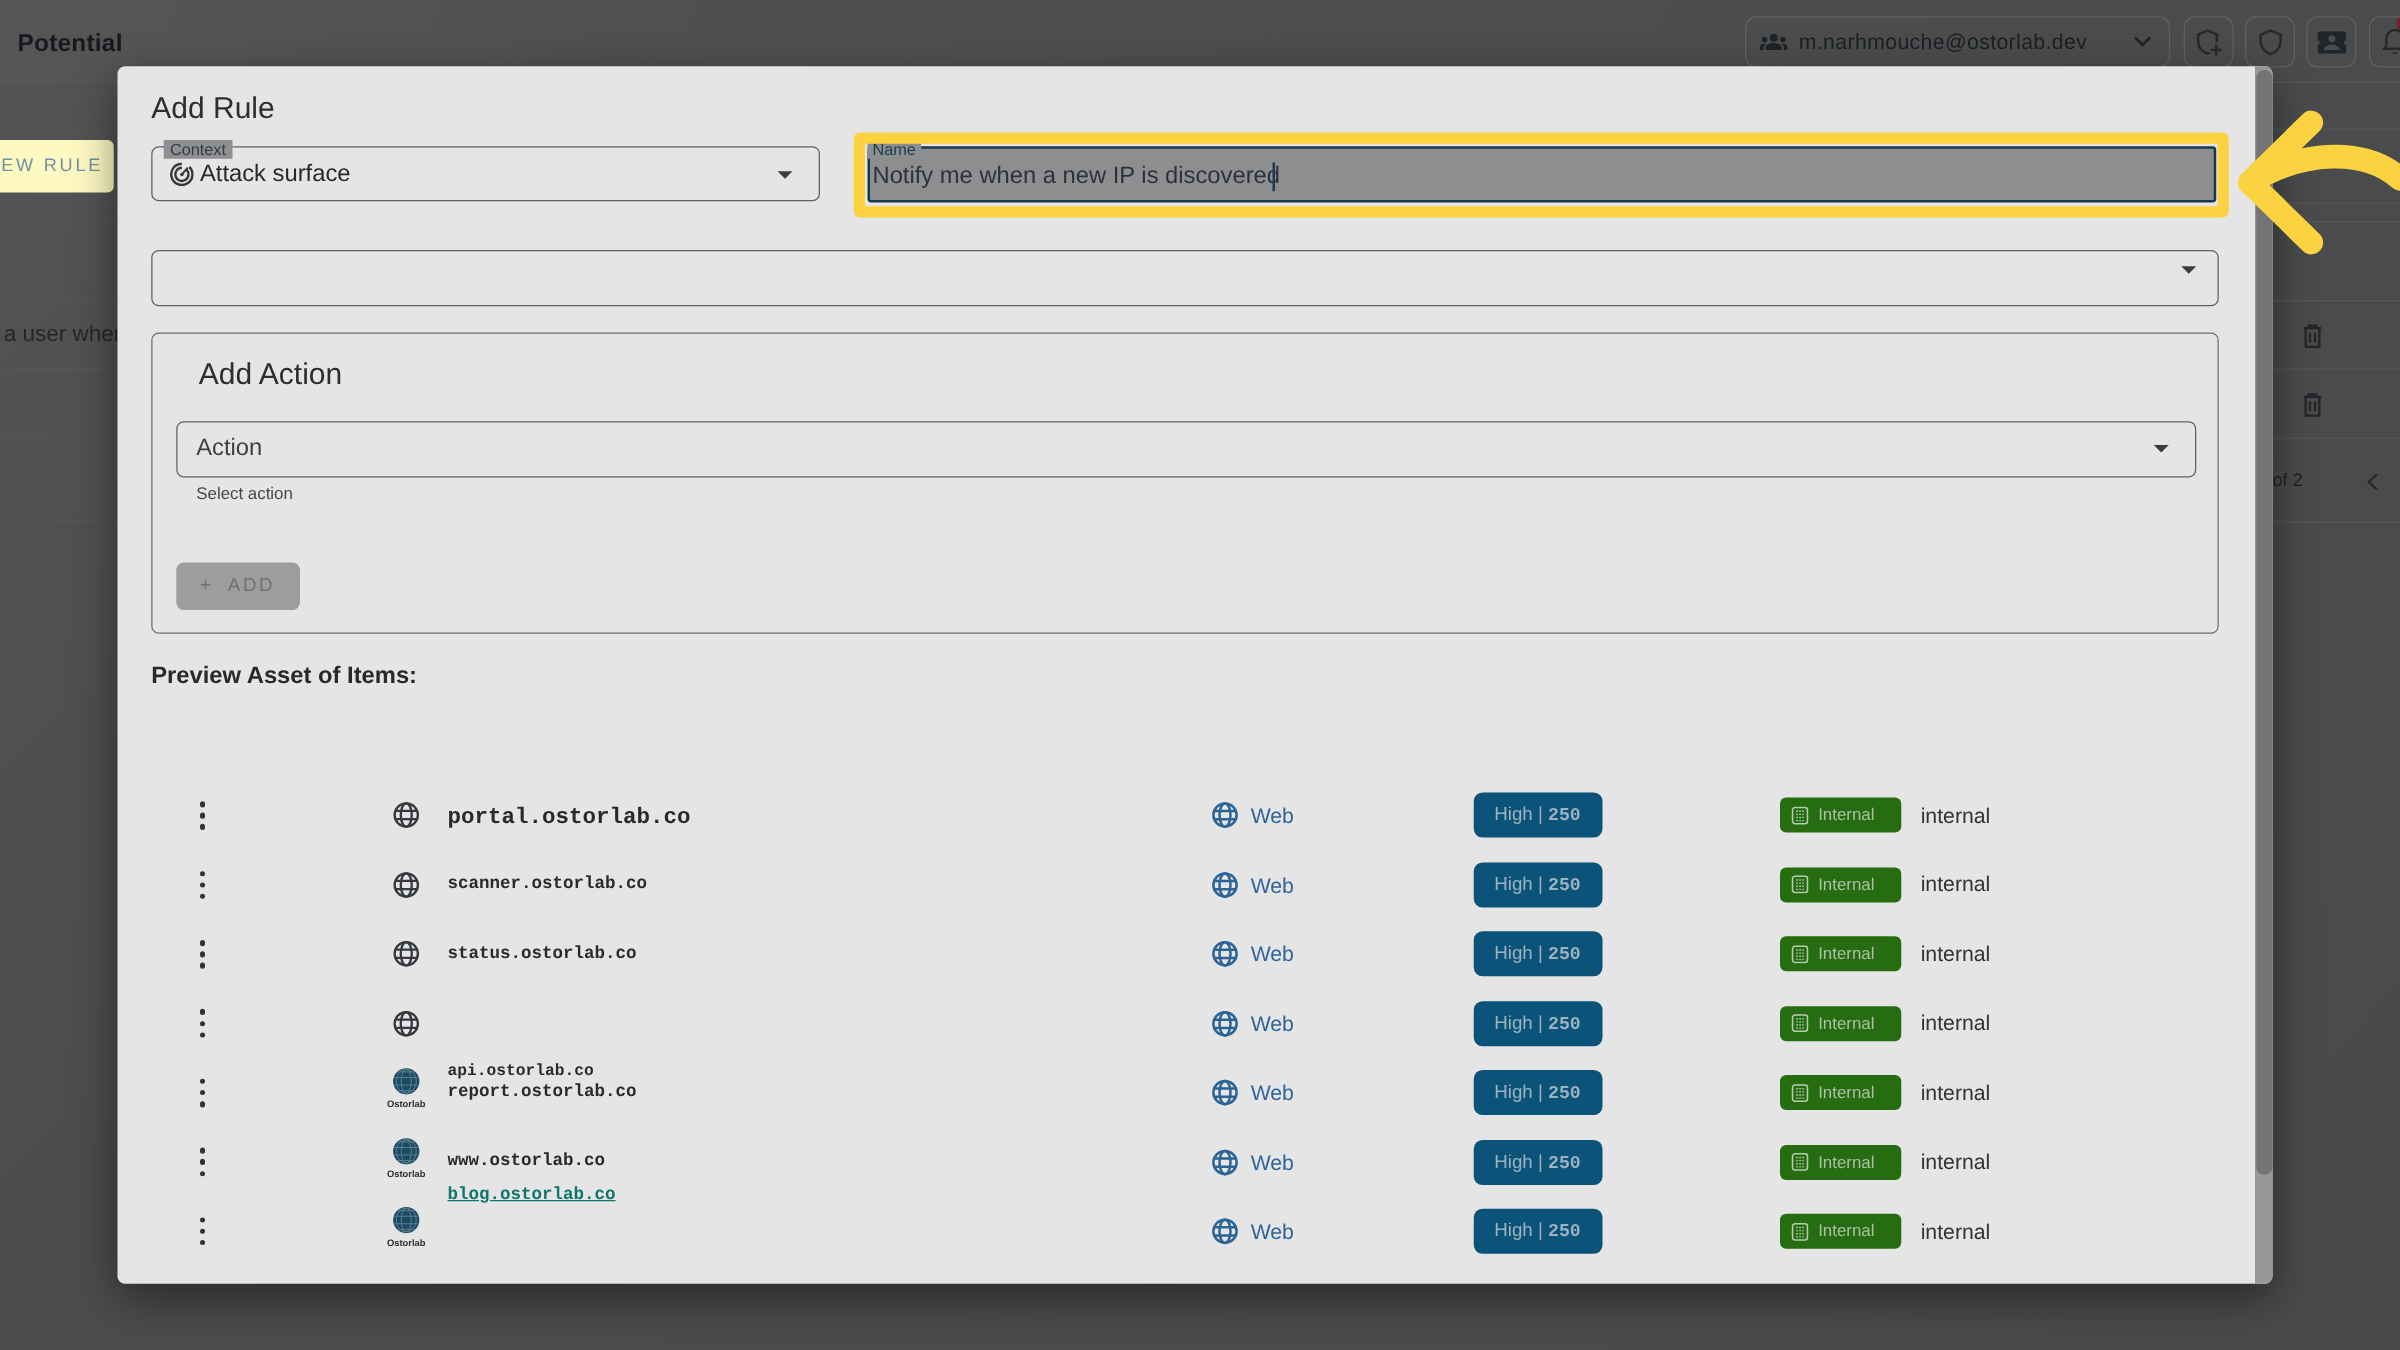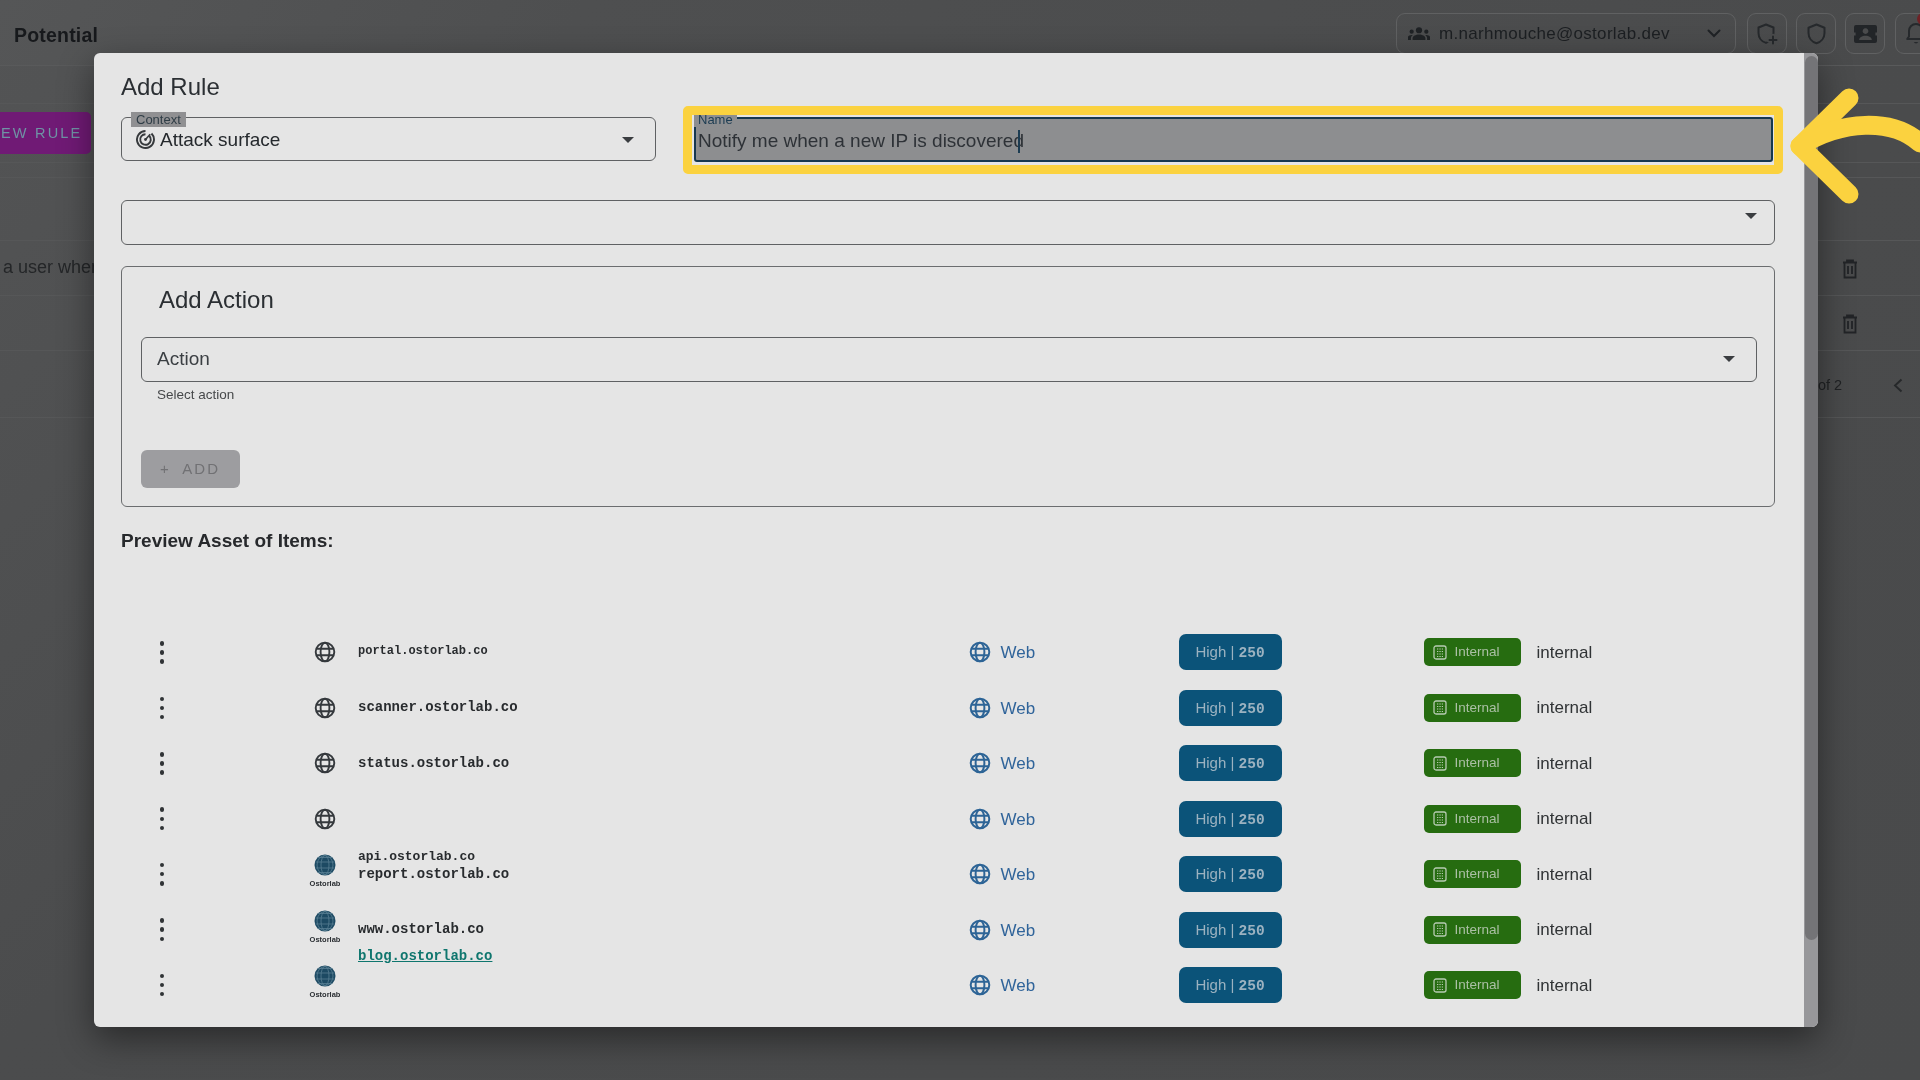--- a/index.html
+++ b/index.html
@@ -7,21 +7,21 @@
   body { font-family:"Liberation Sans", sans-serif; background:linear-gradient(135deg,#535455 0%,#4b4c4d 35%,#494a4b 100%); position:relative; }
   .abs { position:absolute; }
 
   
   #topbar { position:absolute; left:0; top:0; width:1920px; height:66px;
     background:linear-gradient(120deg,#555657 0%,#4e4f50 30%,#4a4b4c 100%);
     border-bottom:1px solid #595a5b; }
   #dash { position:absolute; left:14px; top:24px; font-size:19.5px; font-weight:bold; color:#17191c; letter-spacing:0.2px;}
   .tbbox { position:absolute; border:1.5px solid #606162; border-radius:9px; }
   .bgline { position:absolute; left:0; width:1920px; height:1px; background:#565758; }
-  #newrule { position:absolute; left:0; top:112px; width:91px; height:42px; background:#701a75;
+  #newrule { position:absolute; left:0; top:112px; width:91px; height:42px; background:#fef9c3;
      border-radius:0 5px 5px 0; color:#6f93a5; font-size:14.5px; letter-spacing:2.2px; line-height:42px; padding-left:1px;}
   #auser { position:absolute; left:3px; top:257px; font-size:18px; color:#242628; }
   #of2 { position:absolute; left:1818px; top:377px; font-size:14.5px; color:#202224; }
 
   
   #modal { position:absolute; left:94px; top:53px; width:1724px; height:974px;
     background:#e5e5e5; border-radius:6px; box-shadow:0 12px 35px rgba(0,0,0,0.45); }
   #modal .h1 { position:absolute; font-size:24px; color:#2b2f33; }
   .sel { position:absolute; border:1.5px solid #5f6163; border-radius:6px; }
   .legend { position:absolute; font-size:13px; padding:0 5px; }
@@ -159,21 +159,21 @@
     <div class="abs dots3" style="left:159.5px; top:641.1000000000001px;">
       <i></i>
       <i></i>
       <i></i>
     </div>
     <svg class="abs" style="left:313px; top:640.4000000000001px;" width="24" height="24" viewBox="0 0 24 24" fill="none" stroke="#35393d" stroke-width="1.9">
       <circle cx="12" cy="12" r="9.3"></circle>
       <ellipse cx="12" cy="12" rx="4.4" ry="9.3"></ellipse>
       <path d="M3 8.7 H21 M3 15.3 H21"></path>
     </svg>
-    <div class="abs mono" style="left:358px; top:643.9000000000001px; font-size:12px; color:#282b2e;">portal.ostorlab.co</div>
+    <div class="abs mono" style="left:358px; top:643.9000000000001px; font-size:18px; color:#282b2e;">portal.ostorlab.co</div>
     <svg class="abs" style="left:968px; top:640.4000000000001px;" width="24" height="24" viewBox="0 0 24 24" fill="none" stroke="#2d6496" stroke-width="2">
       <circle cx="12" cy="12" r="9.3"></circle>
       <ellipse cx="12" cy="12" rx="4.4" ry="9.3"></ellipse>
       <path d="M3 8.7 H21 M3 15.3 H21"></path>
     </svg>
     <div class="abs" style="left:1000.5px; top:643.4000000000001px; font-size:17px; font-weight:500; color:#30649a;">Web</div>
     <div class="abs" style="left:1178.5px; top:634.4000000000001px; width:103px; height:36px; background:#0b5379; border-radius:7px; color:#9cb2c0; font-size:15px; text-align:center; line-height:35px;">High | <b class="mono" style="font-size:14.5px;">250</b></div>
     <div class="abs" style="left:1424px; top:638.4000000000001px; width:97px; height:28px; background:#266c10; border-radius:5px;"></div>
     <svg class="abs" style="left:1432.5px; top:644.9000000000001px;" width="14" height="15" viewBox="0 0 14 15" fill="none" stroke="#b7cbb2" stroke-width="1.3">
       <rect x="1" y="1" width="12" height="13" rx="2"></rect>

